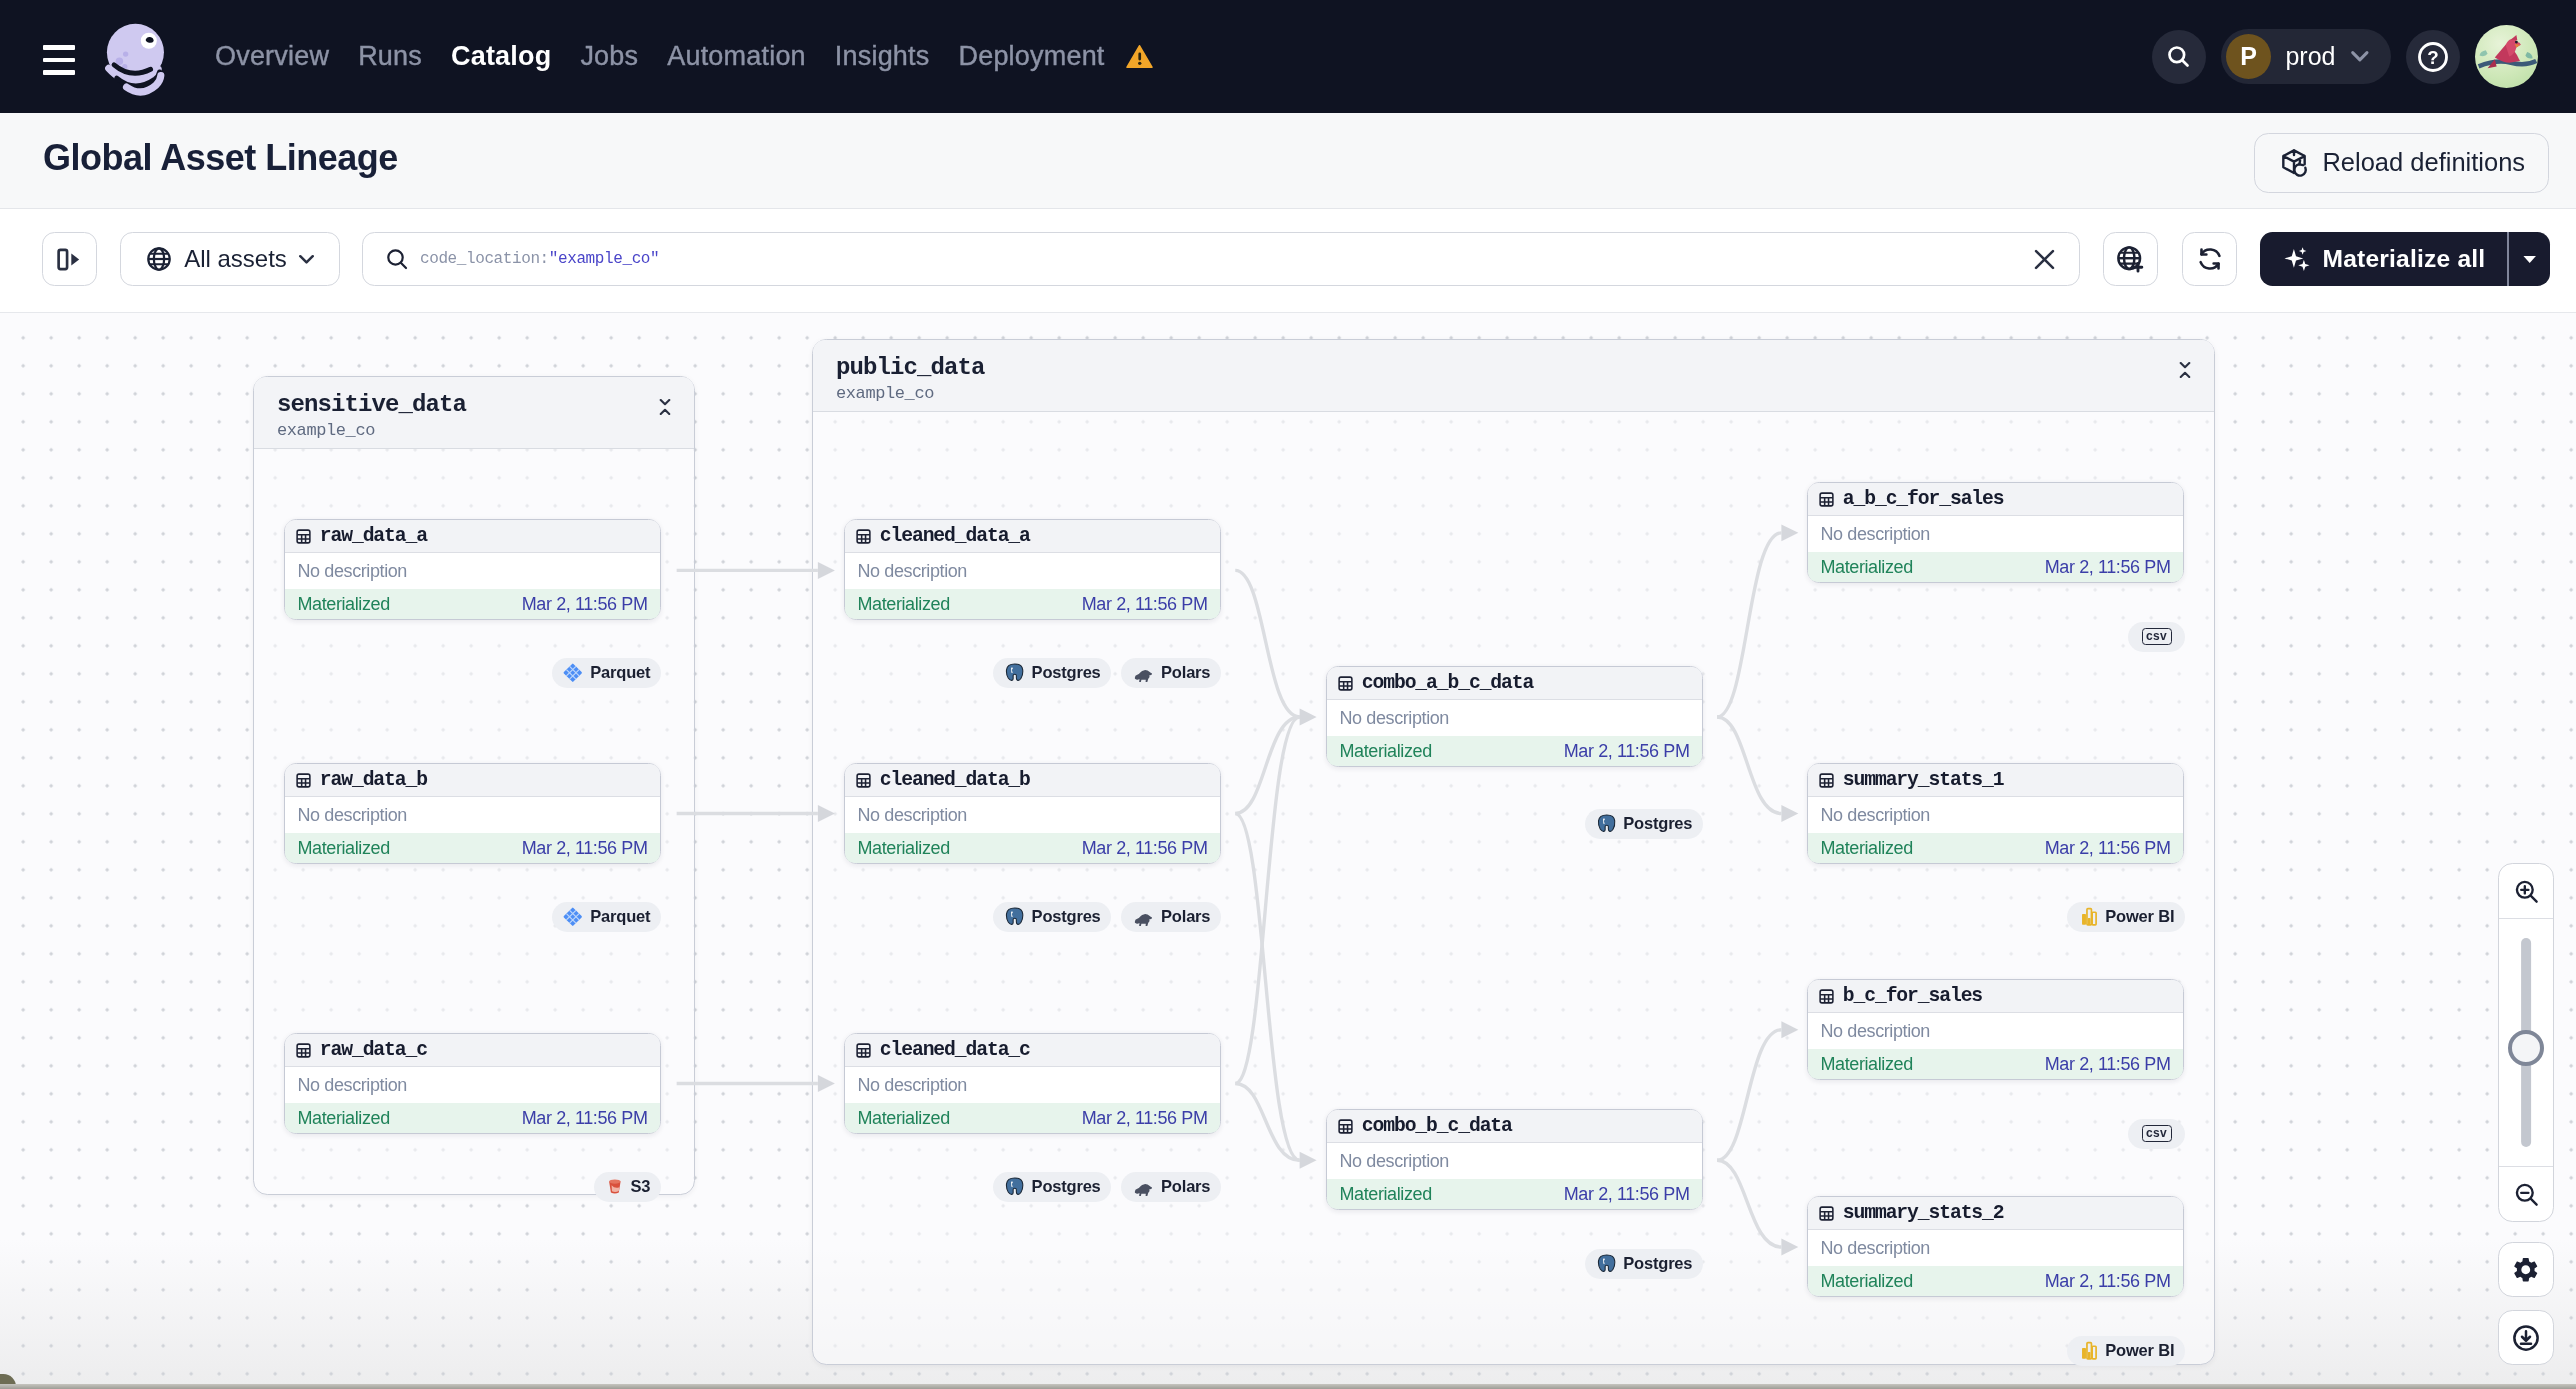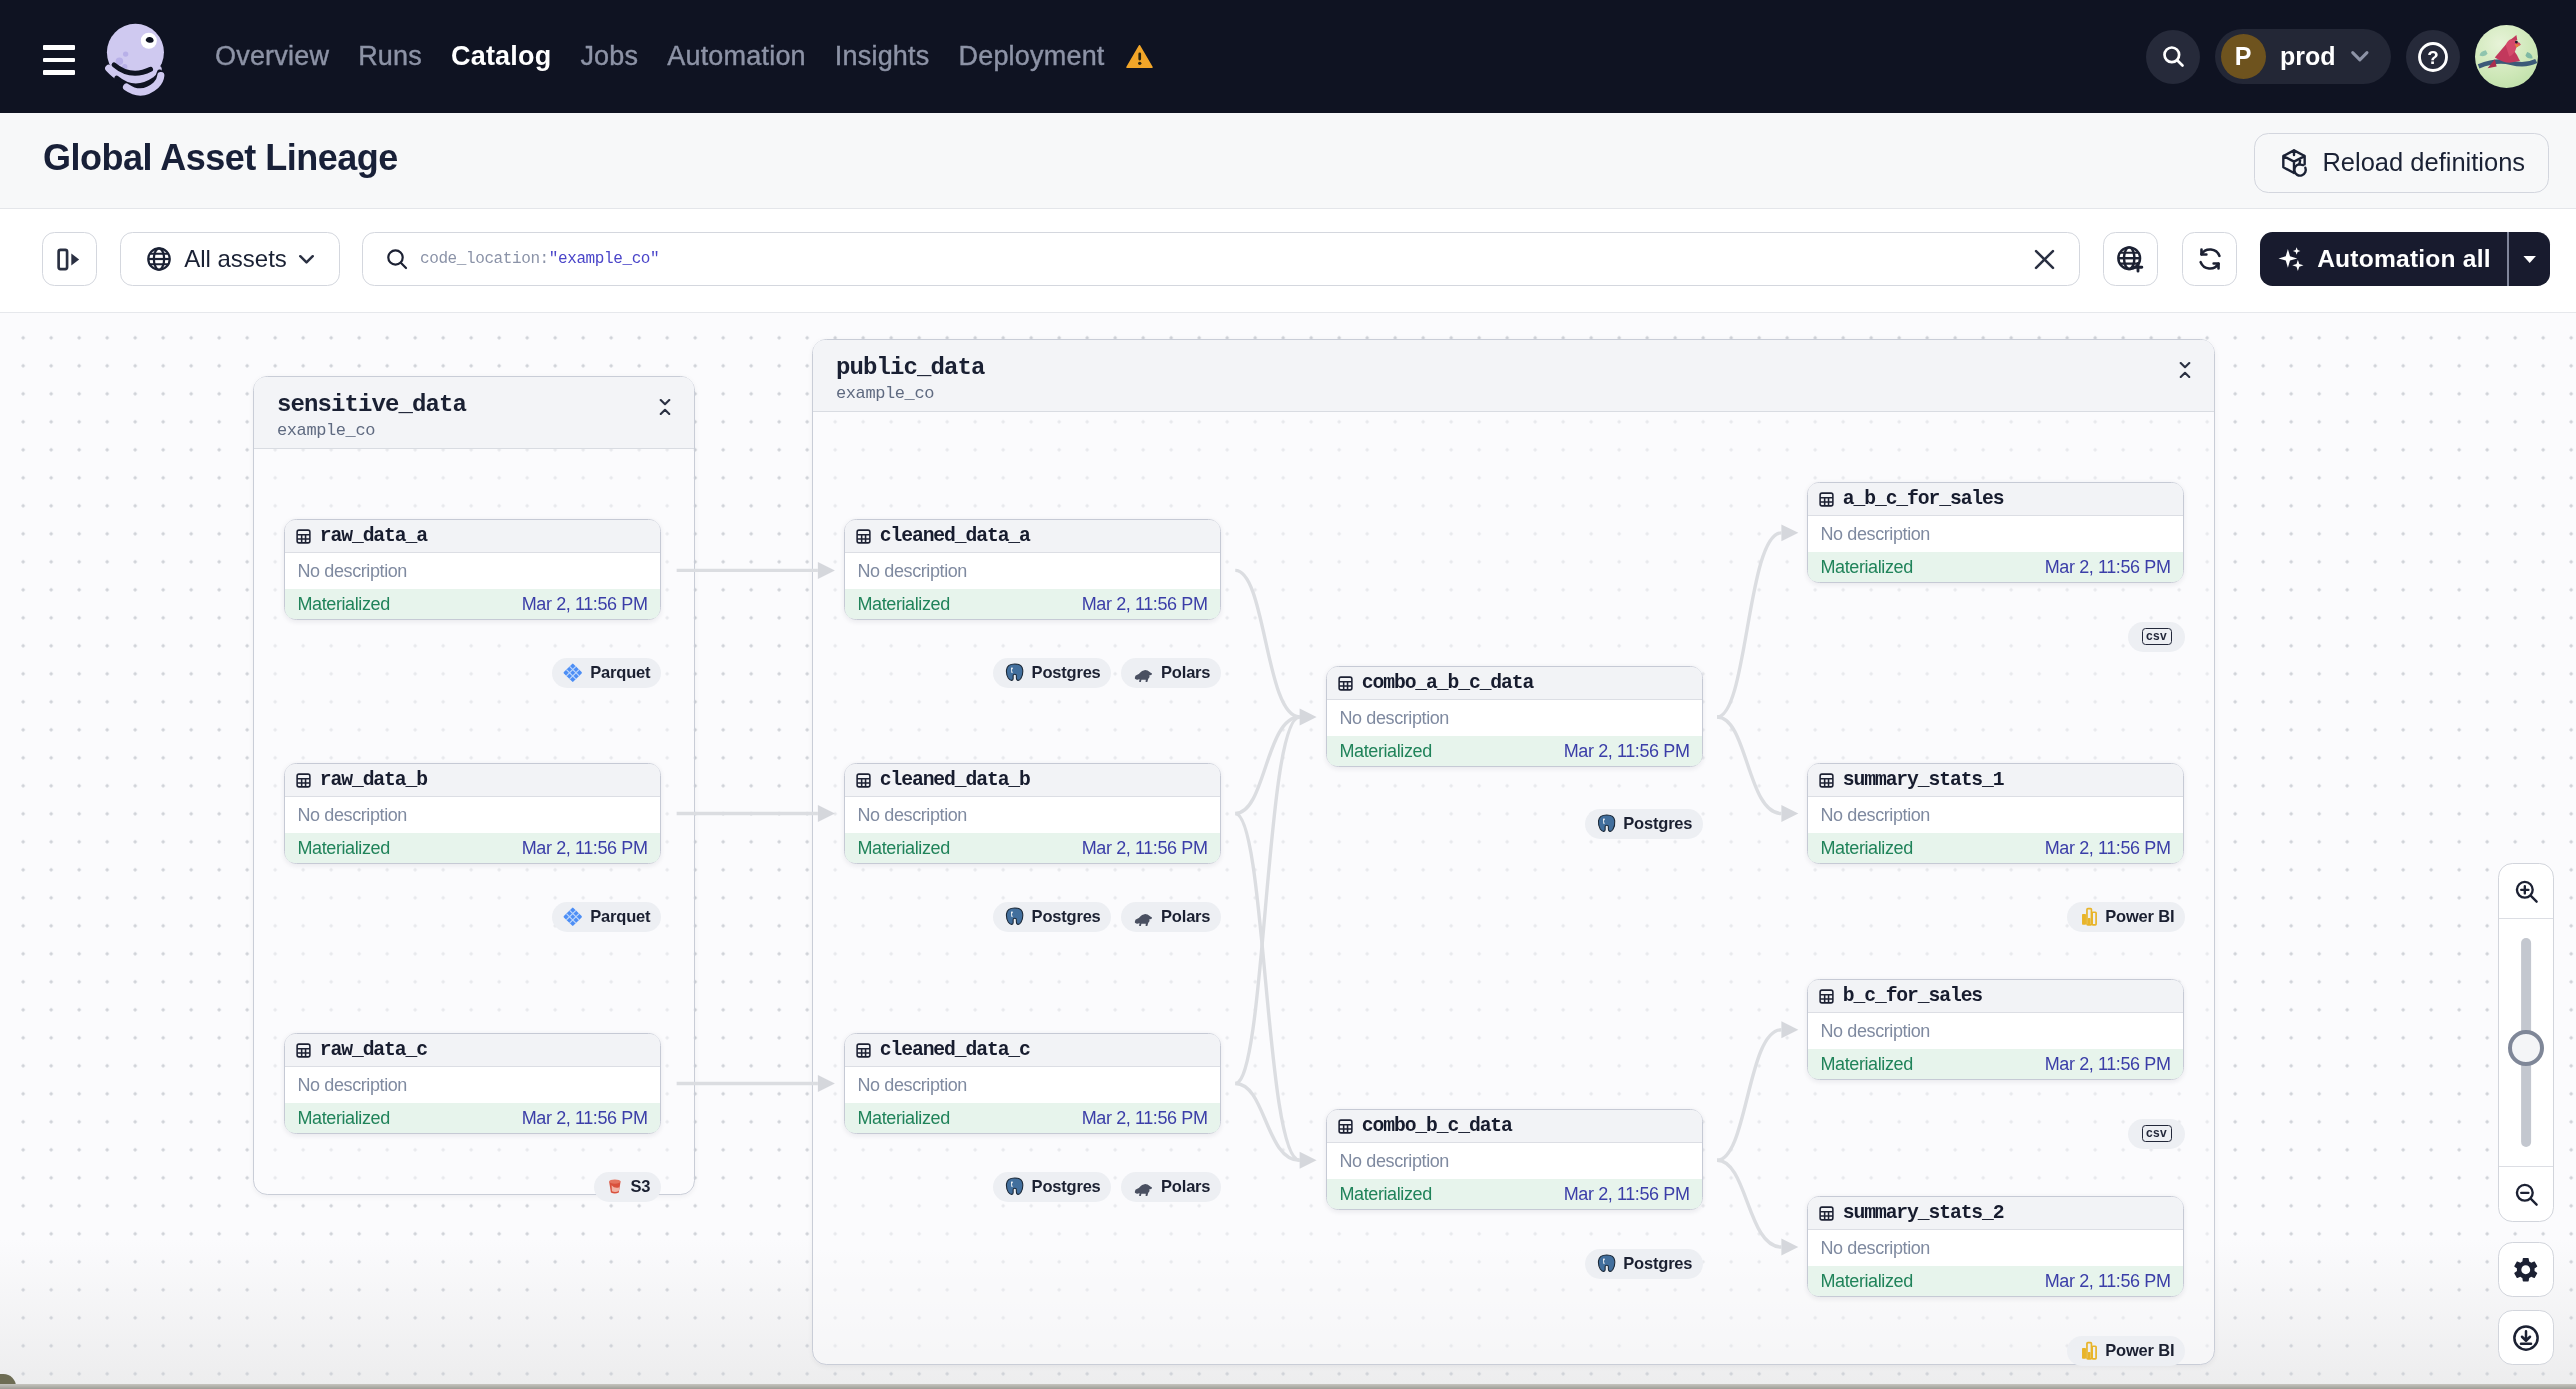--- a/index.html
+++ b/index.html
@@ -11,21 +11,21 @@
 #burger div { height:4.5px; background:#fff; border-radius:0.9px; margin-bottom:8px; }
 #logo { position:absolute; left:104px; top:21.5px; }
 #navitems { position:absolute; left:215px; top:0; height:113px; display:flex; align-items:center; gap:29px; }
 #navitems span { font-size:27px; font-weight:500; color:#8d93a6; letter-spacing:0.2px; -webkit-text-stroke:0.4px #8d93a6; }
 #navitems span.on { color:#fff; font-weight:700; -webkit-text-stroke:0 transparent; }
 #navitems svg.warn { margin-left:-7.2px; }
 #nright { position:absolute; right:38px; top:0; height:113px; display:flex; align-items:center; gap:15px; }
 .ncirc { width:54px; height:54px; border-radius:50%; background:#262a3a; display:flex; align-items:center; justify-content:center; }
 #prodpill { height:55px; border-radius:28px; background:#232736; display:flex; align-items:center; padding:0 21.5px 0 5.4px; gap:14.3px; }
 #prodpill .pav { width:45px; height:45px; border-radius:50%; background:#6e531e; color:#fff; font-size:25px; font-weight:700; display:flex; align-items:center; justify-content:center; }
-#prodpill .pt { color:#fff; font-size:25px; font-weight:700; }
+#prodpill .pt { color:#fff; font-size:25px; font-weight:400; }
 
 #hdr { height:96px; background:#f7f8f9; border-bottom:1.8px solid #e4e6ea; position:relative; }
 #hdr h1 { position:absolute; left:43px; top:24px; font-size:36px; font-weight:700; color:#182038; letter-spacing:-0.5px; }
 #reload { position:absolute; right:27px; top:19.7px; width:295px; height:60px; border:1.8px solid #d3d6de; border-radius:14.3px; display:flex; align-items:center; justify-content:center; gap:12.5px; color:#1a2134; font-size:25.5px; font-weight:500; }
 
 #tb { height:104px; background:#fff; border-bottom:1.8px solid #e6e8ec; position:relative; }
 .tbtn { position:absolute; top:23px; height:54px; border:1.8px solid #d4d7de; border-radius:12.5px; background:#fff; display:flex; align-items:center; justify-content:center; }
 #sidebtn { left:42px; width:55px; }
 #allassets { left:120px; width:220px; gap:11.6px; font-size:24px; font-weight:500; color:#1a2134; }
 #searchbox { position:absolute; left:362px; top:23px; width:1718px; height:54px; border:1.8px solid #d4d7de; border-radius:12.5px; background:#fff; display:flex; align-items:center; }
@@ -193,21 +193,21 @@
       <path d="M18.8 19.5 V15.6 H14.9" stroke-linejoin="round"></path>
     </svg>
   </div>
   <div id="matall">
     <div class="lab">
       <svg width="30" height="30" viewBox="0 0 24 24" fill="#fff">
         <path d="M9.5 4 L11.2 9.8 L17 11.5 L11.2 13.2 L9.5 19 L7.8 13.2 L2 11.5 L7.8 9.8 Z"></path>
         <path d="M17.5 12.5 L18.6 15.9 L22 17 L18.6 18.1 L17.5 21.5 L16.4 18.1 L13 17 L16.4 15.9 Z"></path>
         <path d="M16.5 2.5 L17.3 4.7 L19.5 5.5 L17.3 6.3 L16.5 8.5 L15.7 6.3 L13.5 5.5 L15.7 4.7 Z"></path>
       </svg>
-      <span>Automation all</span>
+      <span>Materialize all</span>
     </div>
     <div class="sep"></div>
     <div class="car">
         <svg width="13.4" height="9" viewBox="0 0 15 10">
           <path d="M0.5 1 L7.5 9 L14.5 1 Z" fill="#fff"></path>
         </svg>
       </div>
   </div>
 </div>
 <svg width="0" height="0" style="position:absolute">

